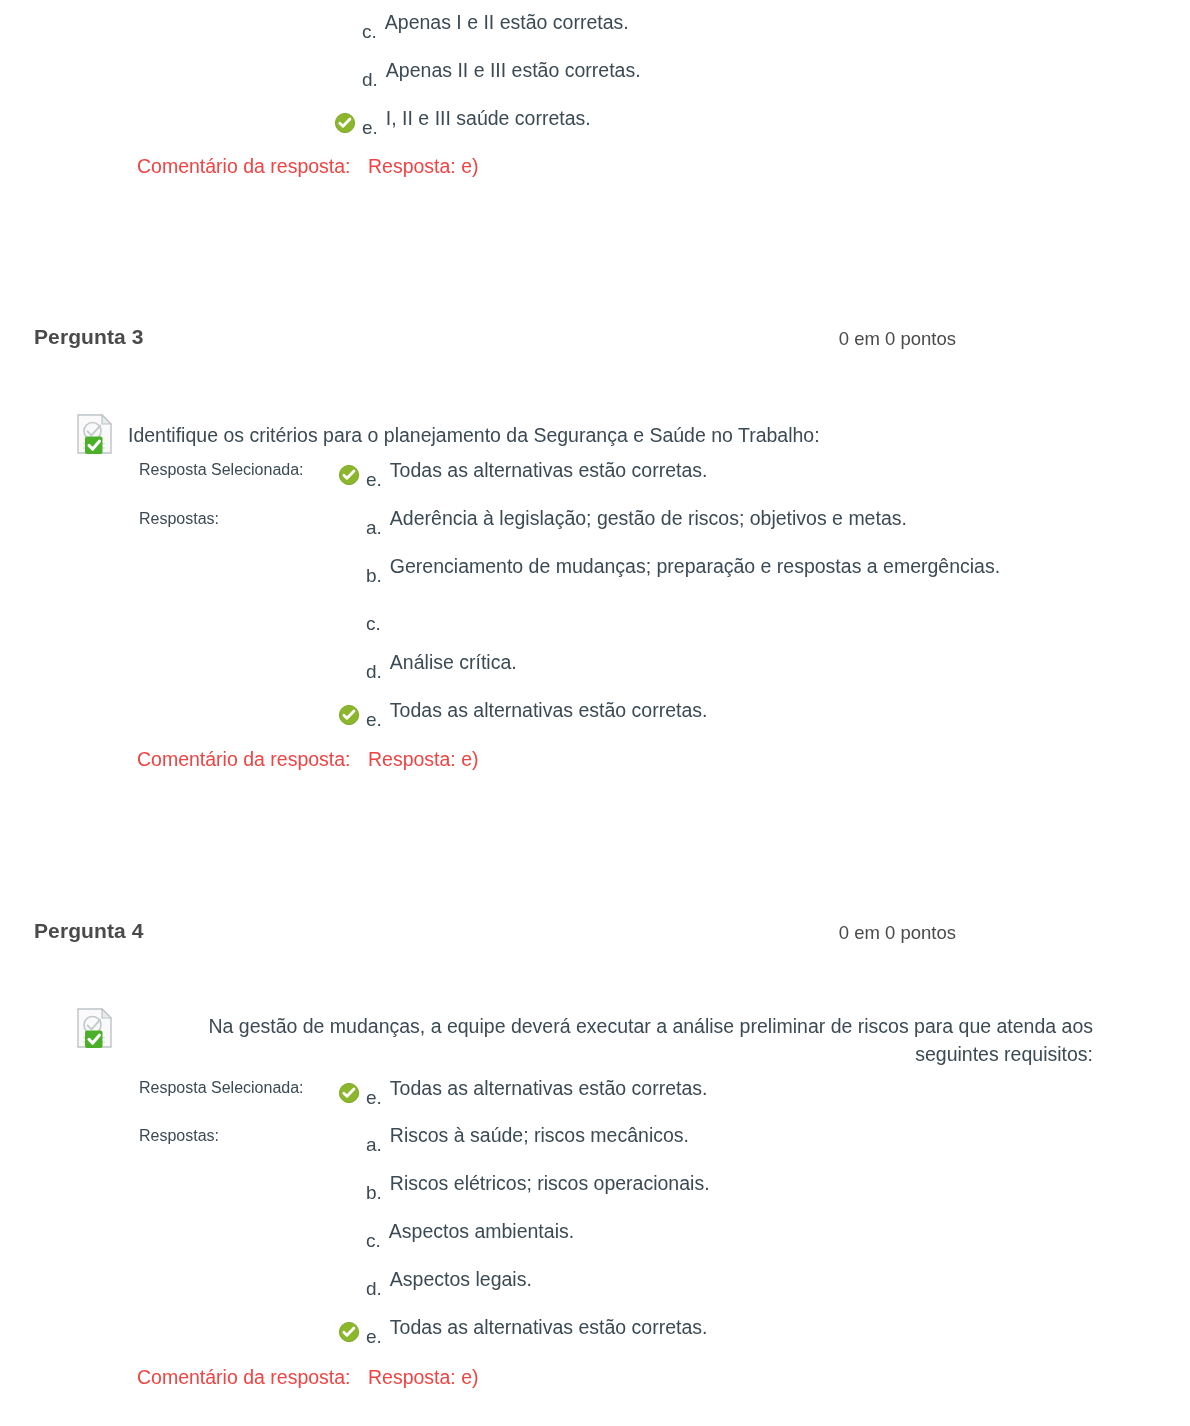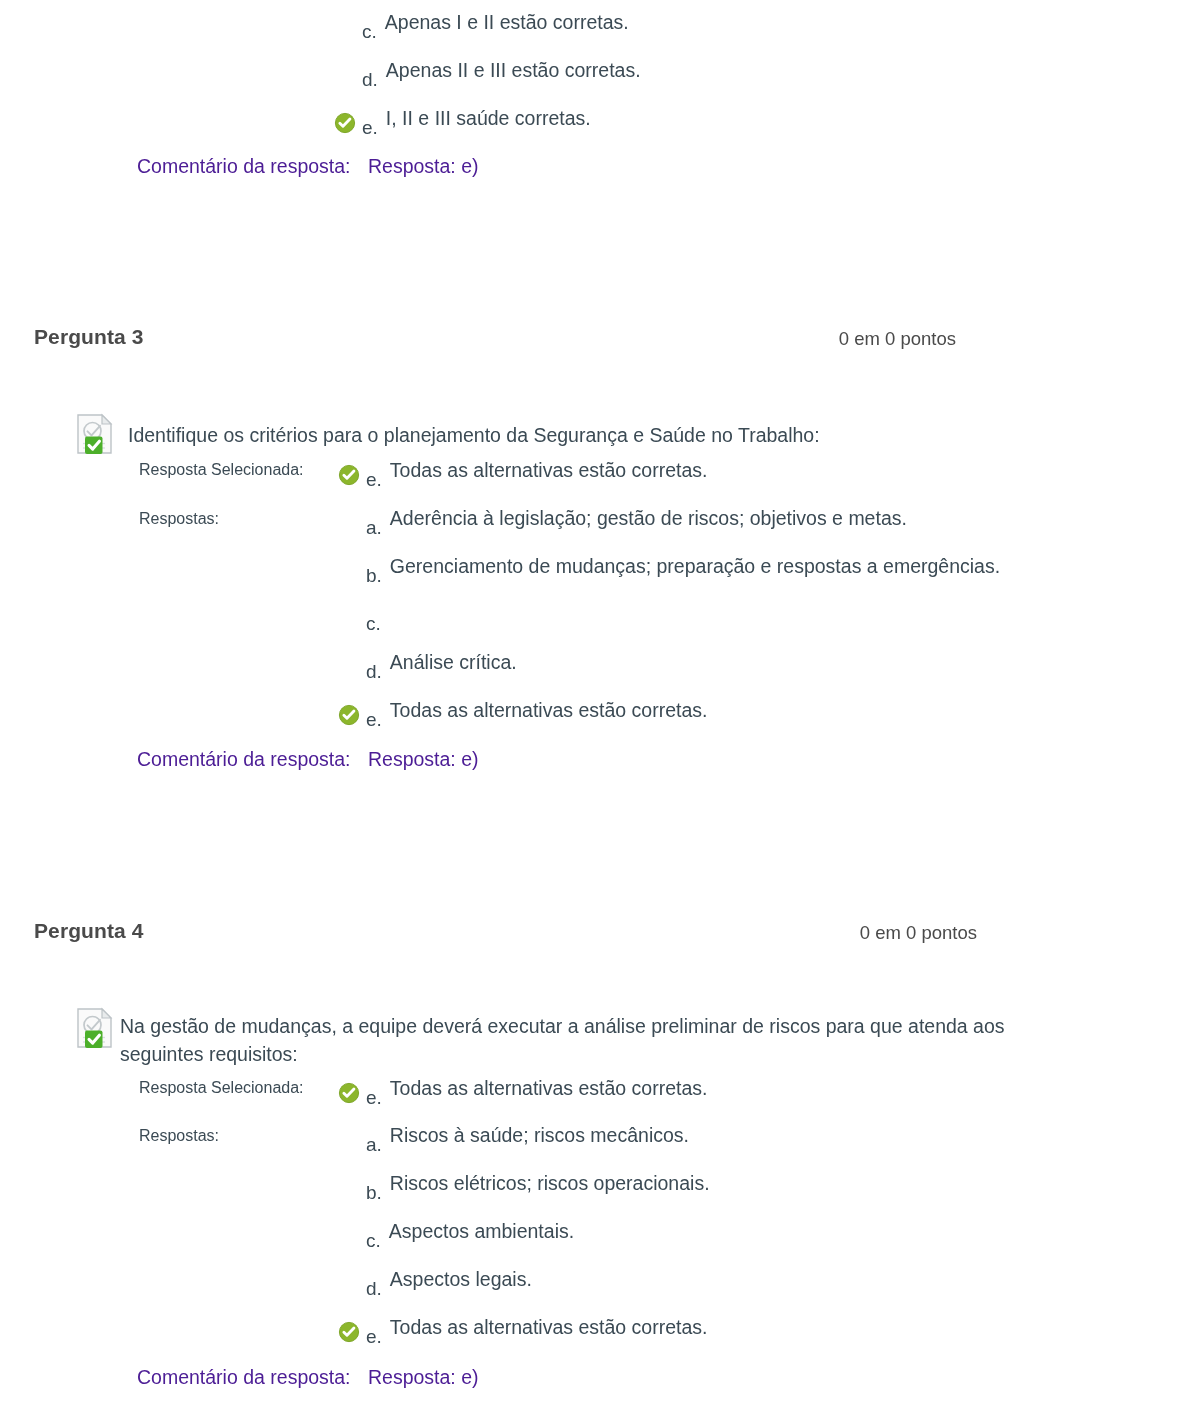--- a/index.html
+++ b/index.html
@@ -100,21 +100,21 @@
     position: absolute;
     font-size: 16px;
     line-height: 1;
     color: #3b4a54;
     white-space: nowrap;
   }
   .feedback {
     position: absolute;
     font-size: 19.5px;
     line-height: 1;
-    color: #4c1d95;
+    color: #ef4444;
     white-space: nowrap;
   }
   .feedback .fb-label { margin-right: 12px; }
 </style>
 </head>
 <body>
 
 <div class="page">
 
   <div class="opt-row" style="left:334px; top:10px;">
@@ -215,39 +215,39 @@
     </span>
     <span class="opt-letter">e.</span>
     <span class="opt-text">Todas as alternativas estão corretas.</span>
   </div>
 
   <div class="feedback" style="left:137px; top:750px;">
     <span class="fb-label">Comentário da resposta:</span>
     <span>Resposta: e)</span>
   </div>
 
-  <div class="q-header" style="top:919px;padding-left:21px;">
+  <div class="q-header" style="top:919px;">
     <span class="q-title">Pergunta 4</span>
     <span class="q-points">0 em 0 pontos</span>
   </div>
 
   <div class="q-icon" style="left:74px; top:1006px;">
     <svg viewBox="0 0 44 44" aria-hidden="true">
       <path d="M4 3 h24 l9 9 v29 h-33 z" fill="#fafafa" stroke="#bdc3c7" stroke-width="1.4"></path>
       <path d="M28 3 v9 h9 z" fill="#e8ebec" stroke="#bdc3c7" stroke-width="1.2"></path>
       <circle cx="18.5" cy="19" r="8.5" fill="none" stroke="#c3c9cc" stroke-width="1.7"></circle>
       <path d="M13.5 19.3 l4 4 l8.5 -9.5" fill="none" stroke="#c3c9cc" stroke-width="1.9" stroke-linecap="round" stroke-linejoin="round"></path>
       <line x1="9" y1="31.5" x2="31" y2="31.5" stroke="#d9dee0" stroke-width="1.3"></line>
       <line x1="9" y1="36" x2="31" y2="36" stroke="#d9dee0" stroke-width="1.3"></line>
       <rect x="11" y="24.5" width="17.5" height="17.5" rx="2" fill="#4caf2a"></rect>
       <path d="M15 33.3 l3.7 3.8 l6.7 -7.9" fill="none" stroke="#ffffff" stroke-width="3.1" stroke-linecap="round" stroke-linejoin="round"></path>
     </svg>
   </div>
 
-  <div class="q-stem" style="left:120px; top:1012px; width:965px;">Na gestão de mudanças, a equipe deverá executar a análise preliminar de riscos para que atenda aos seguintes requisitos:</div>
+  <div class="q-stem" style="left:128px; top:1012px; width:965px;text-align:right;">Na gestão de mudanças, a equipe deverá executar a análise preliminar de riscos para que atenda aos seguintes requisitos:</div>
 
   <div class="lbl" style="left:139px; top:1080px;">Resposta Selecionada:</div>
 
   <div class="opt-row" style="left:338px; top:1076px;">
     <span class="opt-check">
       <svg viewBox="0 0 24 24" aria-hidden="true">
         <circle cx="12" cy="12" r="10.5" fill="#8cb62c"></circle>
         <circle cx="12" cy="12" r="10.5" fill="none" stroke="#7ba324" stroke-width="1"></circle>
         <path d="M6.4 12.2 l3.4 3.4 l7.6 -7.9" fill="none" stroke="#ffffff" stroke-width="3.1" stroke-linecap="round" stroke-linejoin="round"></path>
       </svg>

